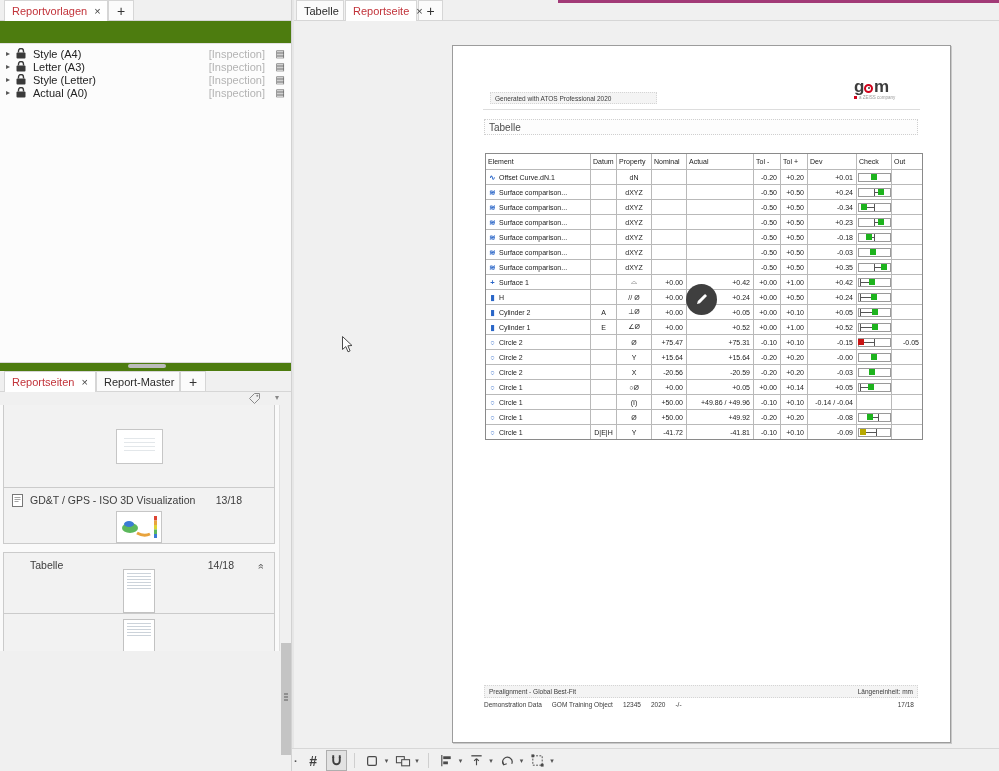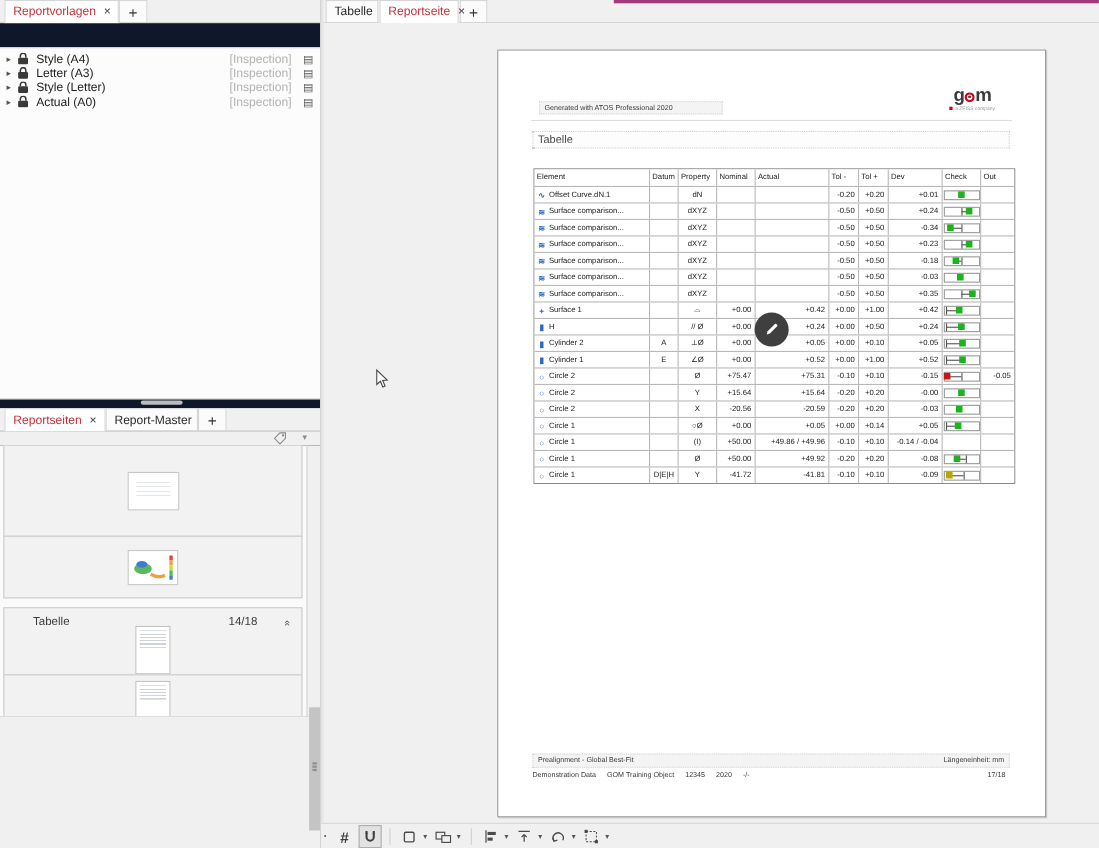--- a/index.html
+++ b/index.html
@@ -9,21 +9,21 @@
   
   .tabbar{position:absolute;height:20px;background:#f0f0f0;border-bottom:1px solid #d6d6d6;}
   .tab{position:absolute;top:0;height:20px;box-sizing:border-box;display:flex;align-items:center;
        padding:0 7px;border:1px solid #d6d6d6;border-bottom:none;background:#fbfbfb;cursor:default;}
   .tab.active{background:#fff;height:21px;z-index:2;}
   .tab.active .tab-label{color:#c2333a;}
   .tab .tab-label{white-space:nowrap;}
   .tab .tab-close{margin-left:7px;color:#444;font-size:11px;}
   .tab.plus{justify-content:center;font-size:14px;color:#333;padding:0;}
   
-  #left-panel{position:absolute;left:0;top:0;width:291px;height:651px;background:#0f172a;}
+  #left-panel{position:absolute;left:0;top:0;width:291px;height:651px;background:#4d7c0f;}
   #reportstile-row{position:absolute;left:0;top:21px;width:291px;height:22px;background:#f0f0f0;}
   #reportstile-label{position:absolute;left:8px;top:5px;color:#333;}
   #manage-btn{position:absolute;right:3px;top:2px;width:102px;height:17px;background:#fdfdfd;
       border:1px solid #d49090;display:flex;align-items:center;justify-content:center;color:#333;}
   #style-list{position:absolute;left:0;top:43px;width:291px;height:320px;background:#fcfcfc;
       border-top:1px solid #e2e2e2;border-bottom:1px solid #d8d8d8;padding-top:3px;box-sizing:border-box;}
   .style-row{position:relative;height:13px;display:flex;align-items:center;}
   .style-caret{width:10px;margin-left:6px;color:#555;font-size:8px;}
   .style-lock{width:13px;display:flex;}
   .style-name{margin-left:4px;color:#222;}
@@ -64,21 +64,21 @@
   #splitter{position:absolute;left:291px;top:0;width:3px;height:771px;background:#e6e6e6;border-left:1px solid #d2d2d2;}
   
   #right-tabbar{left:294px;right:0;top:0;}
   #magenta-strip{position:absolute;left:558px;right:0;top:0;height:3px;background:#a23a77;z-index:5;}
   #main-area{position:absolute;left:294px;right:0;top:21px;bottom:23px;background:#f0f0f0;}
   
   #report-page{position:absolute;left:452px;top:45px;width:497px;height:696px;background:#fff;
       border:1px solid #9c9c9c;box-shadow:1px 1px 0 #c9c9c9;}
   #gen-box{position:absolute;left:37px;top:46px;width:167px;height:12px;background:#f4f4f4;
       border:1px dotted #d5d5d5;font-size:6.5px;color:#3a3a3a;display:flex;align-items:center;padding-left:4px;box-sizing:border-box;}
-  #logo{position:absolute;right:36px;top:33px;width:60px;text-align:center;}
+  #logo{position:absolute;right:36px;top:33px;width:60px;text-align:left;}
   #logo-text{font-size:17px;font-weight:bold;color:#3c3c3c;letter-spacing:-0.5px;line-height:15px;}
   #logo-o{display:inline-block;width:9px;height:9px;border:2.2px solid #d0021b;border-radius:50%;
       box-sizing:border-box;position:relative;top:0.5px;margin:0 0.5px;}
   #logo-o::after{content:"";position:absolute;left:1.2px;top:1.2px;width:2.4px;height:2.4px;background:#3c3c3c;border-radius:50%;}
   #logo-sub{font-size:4.5px;color:#999;margin-top:1px;}
   #logo-sub::before{content:"";display:inline-block;width:3px;height:3px;background:#d0021b;margin-right:2px;}
   #hdr-line{position:absolute;left:30px;right:30px;top:63px;border-top:1px solid #ddd;}
   #title-box{position:absolute;left:31px;top:73px;width:434px;height:16px;border:1px dotted #cfcfcf;background:#fdfdfd;
       font-size:10px;color:#4a4a4a;display:flex;align-items:center;padding-left:4px;box-sizing:border-box;}
   
@@ -207,20 +207,28 @@
     </span>
     <span id="tag-caret">▾</span>
   </div>
   <div id="pages-list">
         <div class="page-item pi-a">
           <div class="pi-thumb-wrap">
             <div class="th-iso"></div>
           </div>
         </div>
         <div class="page-item pi-b">
+          <div class="pi-head">
+            <span class="pi-ico"><svg width="11" height="13" viewBox="0 0 11 13">
+                <rect x="0.5" y="0.5" width="10" height="12" fill="#fff" stroke="#777"></rect>
+                <path d="M2.5 3.5 h6 M2.5 5.5 h6 M2.5 7.5 h4" stroke="#999" stroke-width="0.9"></path>
+              </svg></span>
+            <span class="pi-title">GD&amp;T / GPS - ISO 3D Visualization</span>
+            <span class="pi-num" style="right: 32px;">13/18</span>
+          </div>
           <div class="pi-thumb-wrap">
             <div class="th-gdt">
               <svg width="40" height="26" viewBox="0 0 40 26">
                 <ellipse cx="11" cy="14" rx="8" ry="5" fill="#5cb85c"></ellipse>
                 <ellipse cx="10" cy="10" rx="5" ry="3" fill="#3a7bd5"></ellipse>
                 <path d="M18 19 q7 4 13 1" stroke="#e8a33d" stroke-width="3" fill="none"></path>
                 <rect x="35" y="2" width="3" height="4.5" fill="#d43"></rect>
                 <rect x="35" y="6.5" width="3" height="4.5" fill="#e8a33d"></rect>
                 <rect x="35" y="11" width="3" height="4.5" fill="#ddd433"></rect>
                 <rect x="35" y="15.5" width="3" height="4.5" fill="#5cb85c"></rect>

